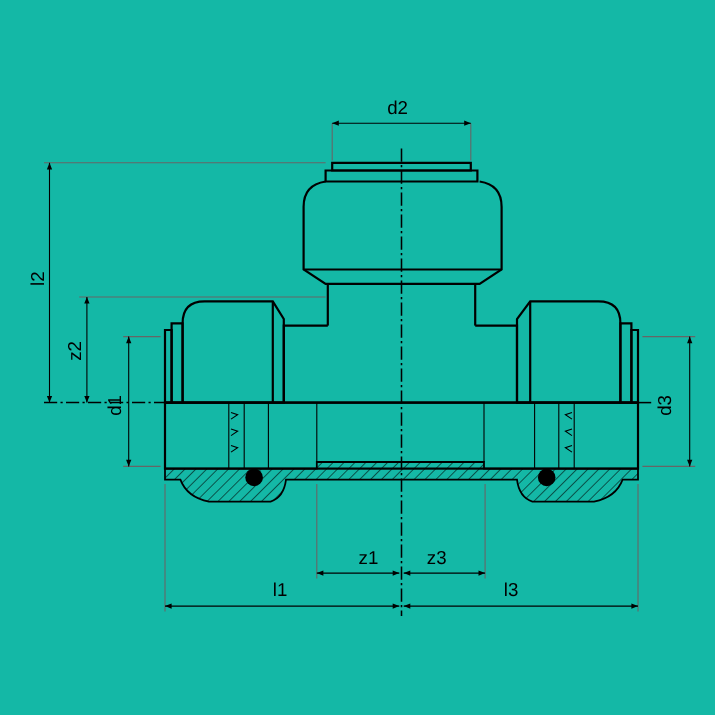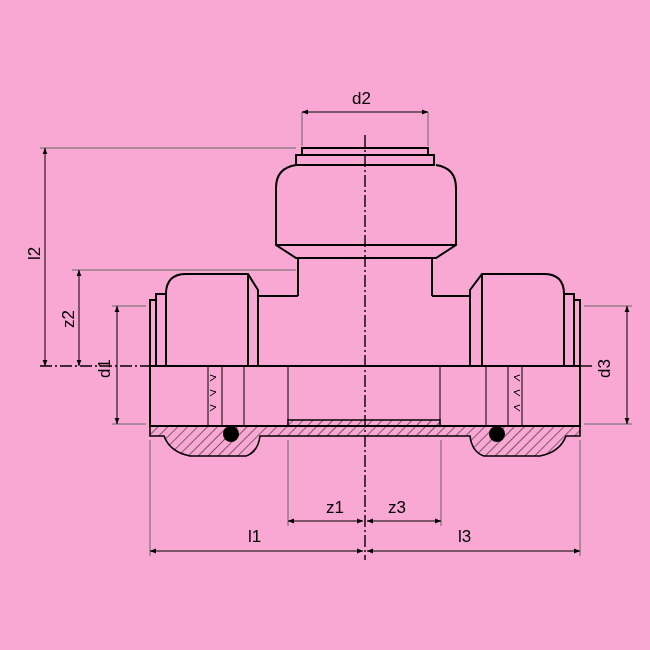--- a/index.html
+++ b/index.html
@@ -1,16 +1,16 @@
 <!DOCTYPE html>
 <html><head>
 <meta charset="utf-8">
 <style>
   html,body{margin:0;padding:0;background:#ffffff;}
-  #canvas{position:relative;width:650px;height:650px;background:#f9a8d4;overflow:hidden;}
+  #canvas{position:relative;width:650px;height:650px;background:#14b8a6;overflow:hidden;}
   svg{position:absolute;left:0;top:0;}
   .lbl{font-family:"Liberation Sans",sans-serif;font-size:17px;fill:#000;}
   .thick{stroke:#000;stroke-width:2;fill:none;}
   .thin{stroke:#000;stroke-width:1;fill:none;}
   .ext{stroke:#666;stroke-width:1;fill:none;}
   .center{stroke:#000;stroke-width:1.4;fill:none;stroke-dasharray:12 3 2 3;}
 </style>
 </head>
 <body>
 

